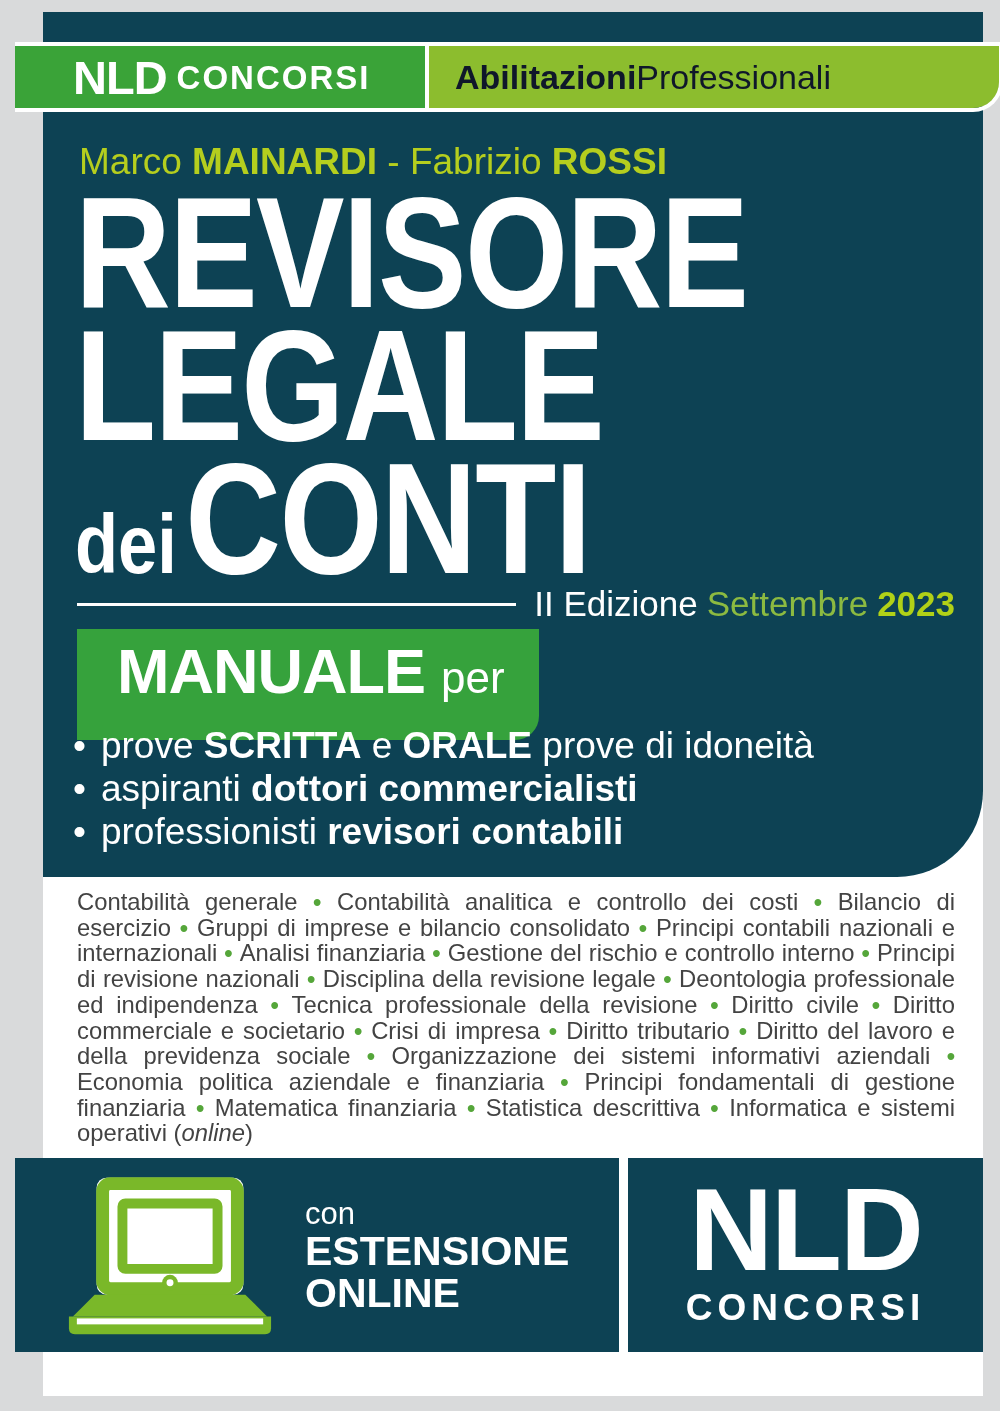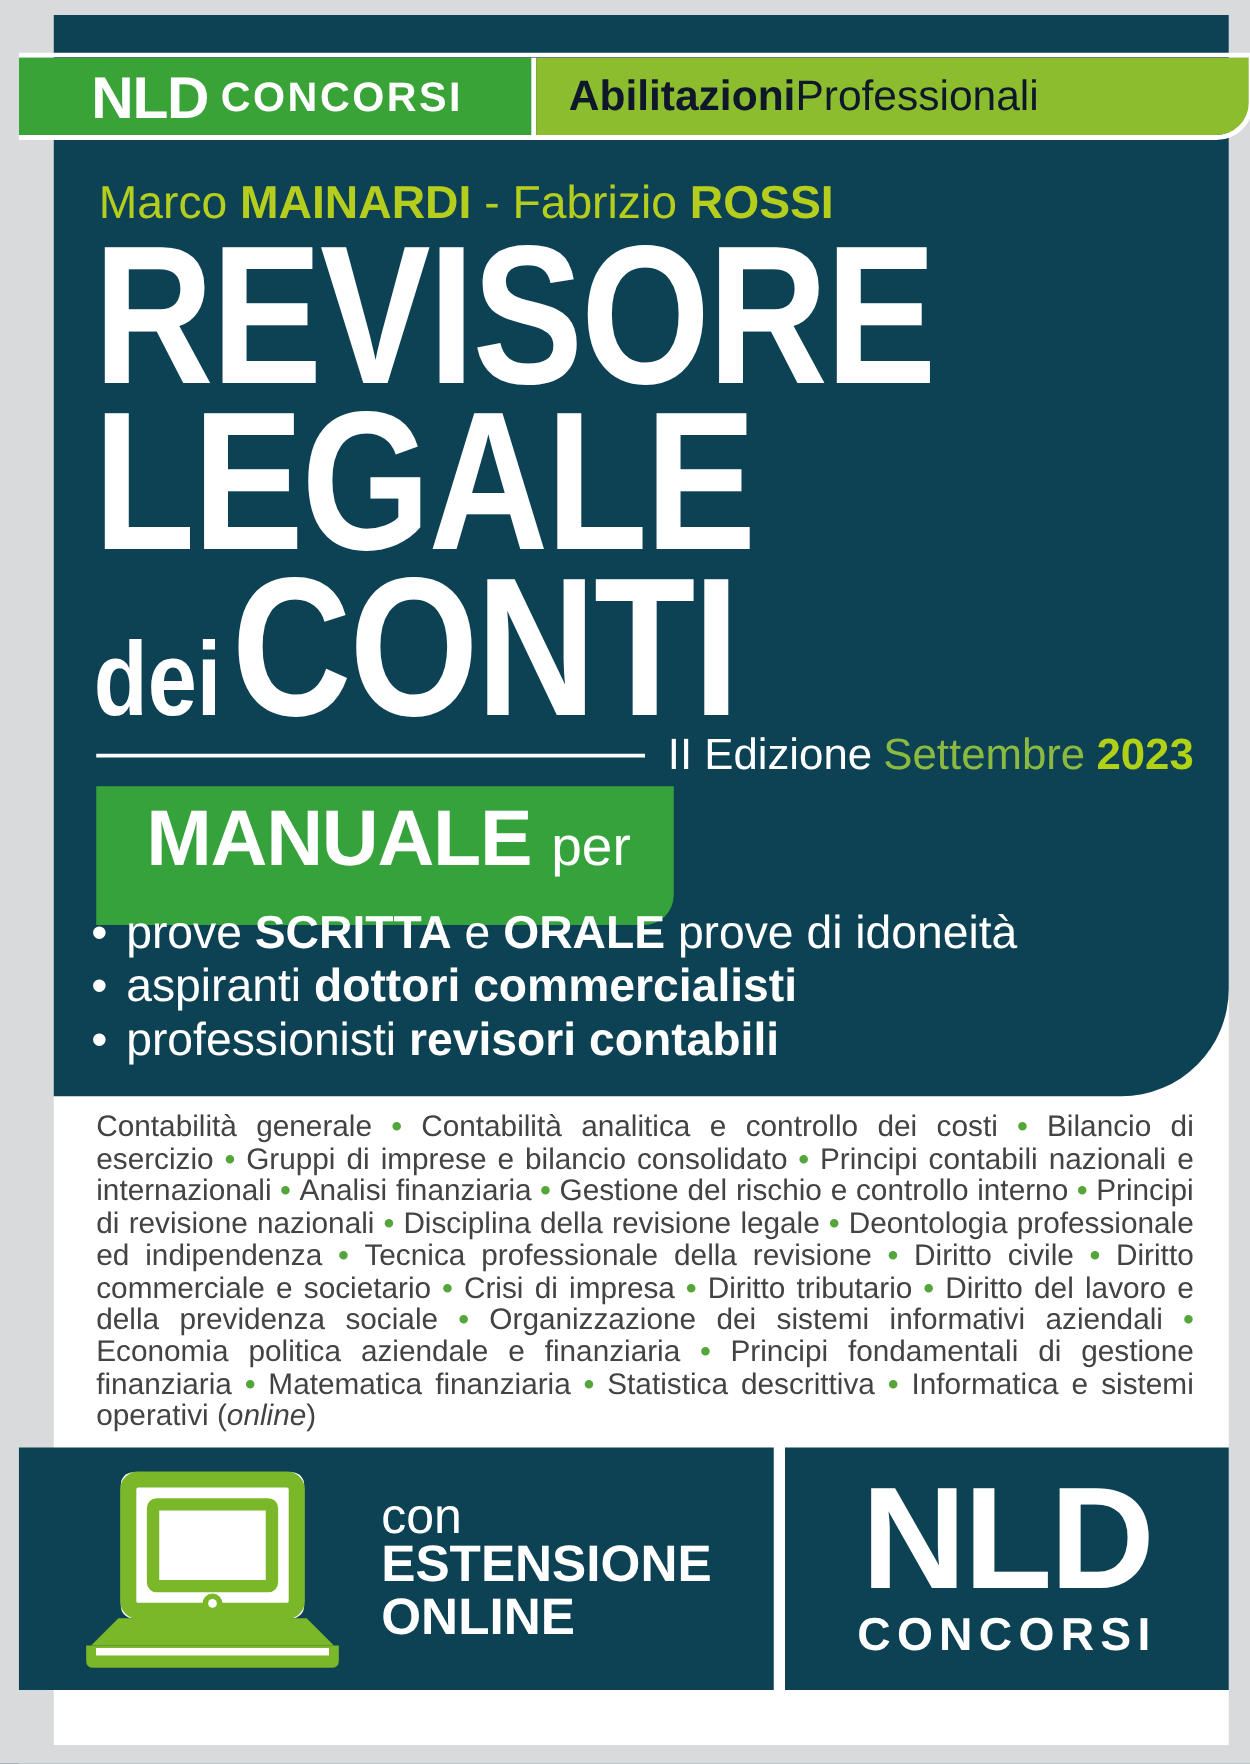--- a/index.html
+++ b/index.html
@@ -47,21 +47,21 @@
   .materie h2{margin:0 0 9px 0;font-size:27px;font-weight:800;color:#2b2b2b;letter-spacing:.5px;}
   .materie p{margin:0;font-size:23.8px;line-height:25.7px;color:#434343;text-align:justify;}
   .materie .sep{color:var(--greenBullet,#55a63a);font-weight:700;}
   .materie em{font-style:italic;}
 
   .footer-left{position:absolute;left:0;top:1158px;width:604px;height:194px;background:var(--teal,#0d4254);
     display:flex;align-items:center;padding-left:46px;box-sizing:border-box;z-index:5;}
   .footer-right{position:absolute;left:613px;top:1158px;width:355px;height:194px;background:var(--teal,#0d4254);
     display:flex;flex-direction:column;align-items:center;justify-content:center;z-index:5;color:#fff;}
   .ext-text{margin-left:26px;color:#fff;}
-  .ext-con{font-size:40px;line-height:33px;font-weight:400;}
+  .ext-con{font-size:31px;line-height:33px;font-weight:400;}
   .ext-line{font-size:41px;line-height:42px;font-weight:800;letter-spacing:0;}
   .footer-brand{font-weight:800;font-size:116px;line-height:98px;letter-spacing:-2px;}
   .footer-brand-sub{font-weight:700;font-size:37px;letter-spacing:5px;margin-top:8px;}
 </style>
 </head>
 <body>
 
 <div class="page">
 
   <div class="white-sheet"></div>

